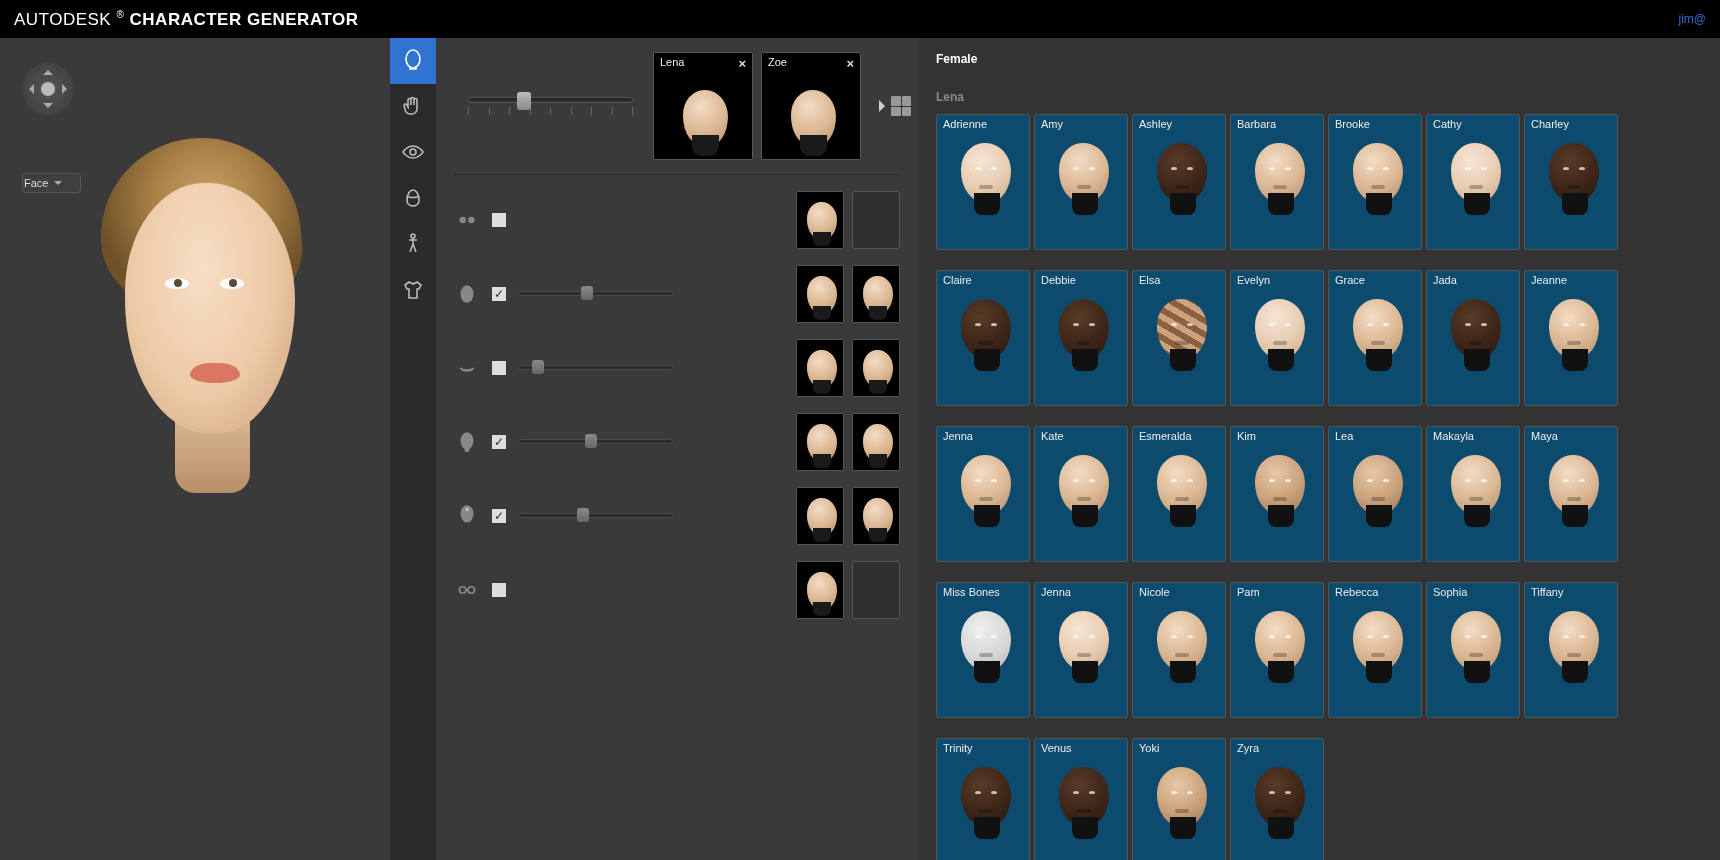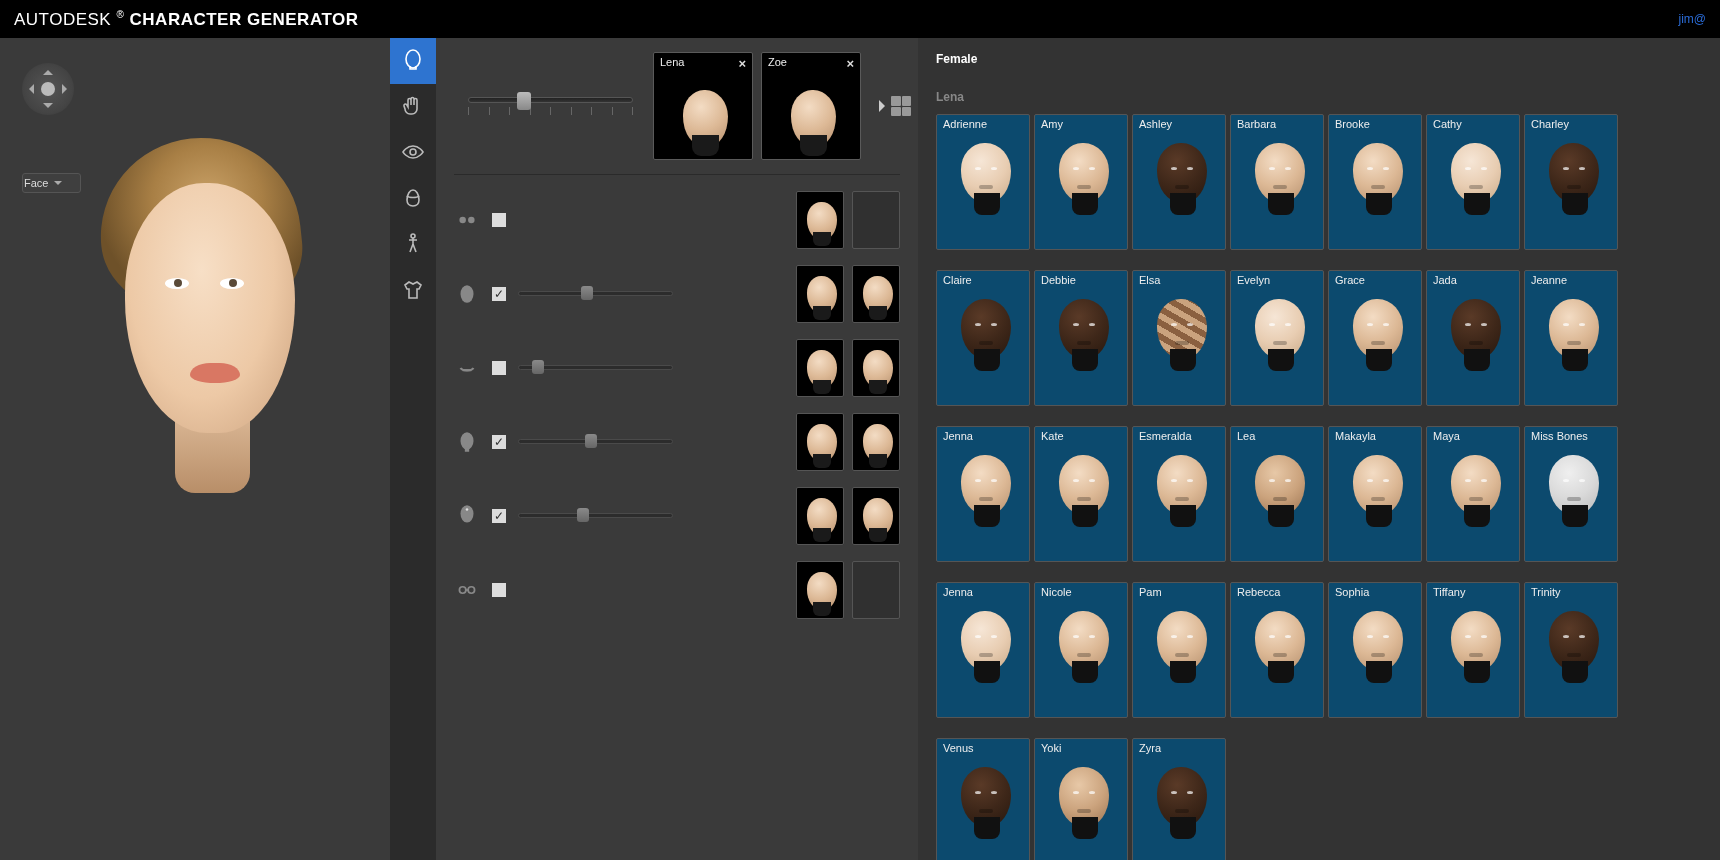--- a/index.html
+++ b/index.html
@@ -613,20 +613,30 @@
           <span class="lbl">Esmeralda</span>
           <div class="lib-head">
             <div class="lh-skull tone-0"></div>
             <div class="lh-neck neck-dark"></div>
             <div class="lh-eye l"></div>
             <div class="lh-eye r"></div>
             <div class="lh-mouth"></div>
           </div>
         </div>
         <div class="face-card">
+          <span class="lbl">Kim</span>
+          <div class="lib-head">
+            <div class="lh-skull tone-2"></div>
+            <div class="lh-neck neck-dark"></div>
+            <div class="lh-eye l"></div>
+            <div class="lh-eye r"></div>
+            <div class="lh-mouth"></div>
+          </div>
+        </div>
+        <div class="face-card">
           <span class="lbl">Lea</span>
           <div class="lib-head">
             <div class="lh-skull tone-2"></div>
             <div class="lh-neck neck-dark"></div>
             <div class="lh-eye l"></div>
             <div class="lh-eye r"></div>
             <div class="lh-mouth"></div>
           </div>
         </div>
         <div class="face-card">

